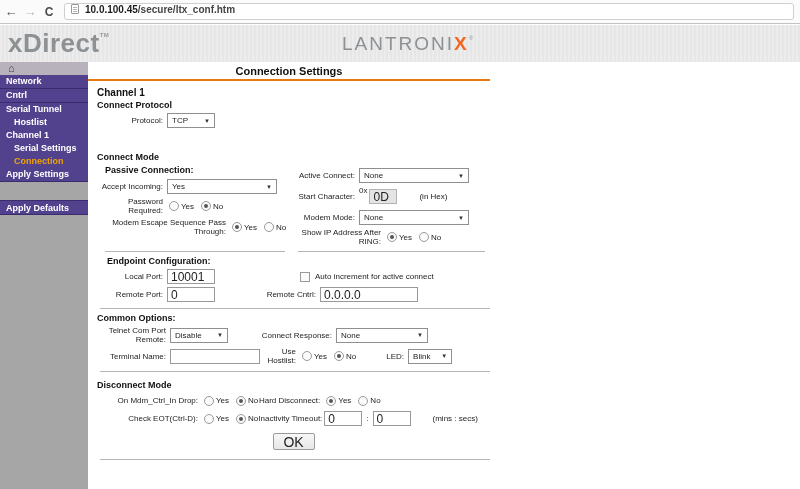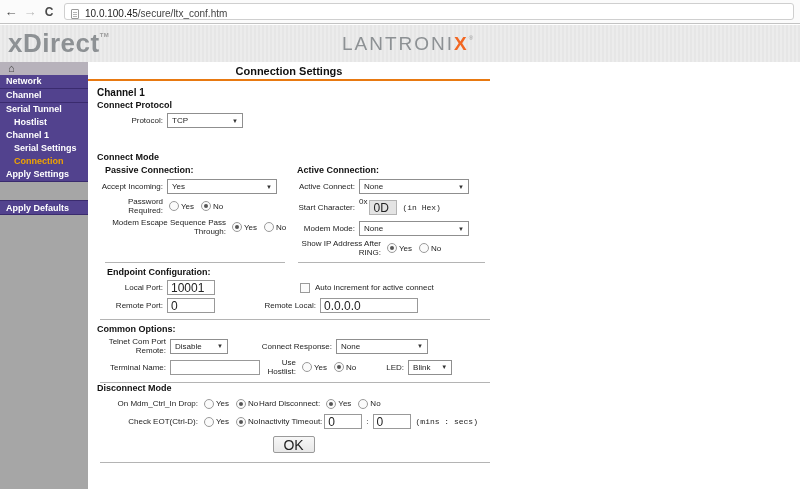--- a/index.html
+++ b/index.html
@@ -9,21 +9,21 @@
   
   .chrome { position:absolute; top:0; left:0; width:800px; height:24px;
             background:#fbfbfb; border-bottom:1px solid #c3c3c3;
             display:flex; align-items:center; }
   .nav-ic { flex:none; font-size:13px; line-height:20px; text-align:center;
             width:16px; color:#4a4a4a; margin-left:3px; }
   .nav-ic.fwd { color:#b9b9b9; }
   .nav-ic.reload { font-size:12px; font-weight:bold; }
   .urlbar { flex:1; height:17px; margin:0 6px 0 7px; background:#fff;
             border:1px solid #cfcfcf; border-radius:3px; display:flex;
-            align-items:flex-end; padding:0 6px; }
+            align-items:flex-start; padding:0 6px;font-weight:bold; }
   .doc-ic { flex:none; width:8px; height:10px; border:1px solid #9a9a9a;
             border-radius:1px; background:#fff; margin-right:6px; position:relative; }
   .doc-ic::after { content:""; position:absolute; left:1px; top:2px; width:4px;
             height:1px; background:#b5b5b5; box-shadow:0 2px 0 #b5b5b5, 0 4px 0 #b5b5b5; }
   .url { font-size:10px; color:#1d1d1d; white-space:nowrap; }
   .url .path { color:#444; }
 
   
   .appheader { position:absolute; top:25px; left:0; width:800px; height:37px;
                background:repeating-linear-gradient(90deg,#ececec 0 2px,#e6e6e6 2px 4px); }
@@ -54,39 +54,39 @@
   .main { position:absolute; top:62px; left:88px; right:0; bottom:0; background:#fff;
           font-size:8px; color:#1d1d1d; }
   .title { width:402px; text-align:center; font-size:11px; font-weight:bold;
            margin-top:3px; color:#111; }
   .underline { width:402px; height:2px; background:#e87911; margin-top:2px; }
 
   .h-channel { font-size:10px; font-weight:bold; margin:6px 0 0 9px; color:#111; }
   .sec  { font-size:9px; font-weight:bold; margin:2px 0 0 9px; color:#111; }
   .sec2 { font-size:9px; font-weight:bold; margin:4px 0 0 19px; color:#111; }
   .mt24 { margin-top:24px; }
-  .mt8  { margin-top:0; }
+  .mt8  { margin-top:8px; }
 
   .row { display:flex; align-items:center; margin:3px 0 0 9px; min-height:15px; }
   .lb  { flex:none; text-align:right; padding-right:4px; line-height:9px; color:#1d1d1d; }
   .nw  { white-space:nowrap; }.w62{width:62px}.w66{width:66px}.w70{width:70px}.w73{width:73px}
   .w88{width:88px}.w105{width:105px}.w108{width:108px}.w133{width:133px}.w40{width:40px}
 
   .cols { display:flex; margin:3px 0 0 9px; }
   .colP { width:200px; flex:none; }
   .colA { flex:1; }
   .colhead { font-size:9px; font-weight:bold; margin:0 0 4px 8px; color:#111; }
   .colA .colhead { margin-left:0; }
   .colP .row, .colA .row { margin-left:0; }
 
   .sb { display:inline-flex; align-items:center; justify-content:space-between;
         height:15px; border:1px solid #8f8f8f; background:#fff; padding:0 4px;
         flex:none; font-size:8px; }
   .car { font-size:6px; color:#333; margin-left:5px; }
-  .sw44{width:44px}.sw52{width:76px}.sw58{width:58px}.sw92{width:92px}.sw110{width:110px}
+  .sw44{width:44px}.sw52{width:48px}.sw58{width:58px}.sw92{width:92px}.sw110{width:110px}
 
   .ti { height:15px; border:1px solid #999; background:#fff; padding:0 3px;
         font-family:"Liberation Sans", sans-serif; font-size:12px; color:#222; flex:none; }
   .ti.dis { background:#e4e4e4; border-color:#b3b3b3; }
   .iw28{width:28px}.iw38{width:38px}.iw48{width:48px}.iw90{width:90px}.iw98{width:98px}.iw110{width:110px}
 
   .rd { width:10px; height:10px; border-radius:50%; background:#fbfbfb;
         border:1px solid #9a9a9a; display:inline-block; vertical-align:middle;
         margin:0 2px 0 7px; position:relative; flex:none; }
   .rd.first { margin-left:2px; }
@@ -100,21 +100,21 @@
 
   .hr  { border-top:1px solid #b4b4b4; width:390px; margin:6px 0 0 12px; }
   .hr2 { display:flex; margin:5px 0 0 17px; }
   .hrL { width:180px; border-top:1px solid #b4b4b4; }
   .hrR { width:187px; border-top:1px solid #b4b4b4; margin-left:13px; }
 
   .okrow { width:393px; display:flex; justify-content:center; margin:7px 0 0 9px; }
   .okbtn { width:42px; height:17px; border:1px solid #9a9a9a; border-radius:2px;
            background:linear-gradient(#f7f7f7,#e7e7e7); font-size:14px; color:#222;
            font-family:"Liberation Sans", sans-serif; cursor:pointer; }
-  .unit { margin-left:5px; white-space:nowrap;font-family:Liberation Mono, monospace; }
+  .unit { margin-left:22px; white-space:nowrap; }
   .pfx  { margin:0 2px 12px 0; white-space:nowrap; }
   .colon{ margin:0 4px; }
 </style>
 </head>
 <body>
 
 <div class="chrome">
   <span class="nav-ic">←</span>
   <span class="nav-ic fwd">→</span>
   <span class="nav-ic reload">C</span>
@@ -127,21 +127,21 @@
 <div class="appheader">
   <div class="xdirect"><span>xDirect</span><sup>TM</sup></div>
   <div class="lantronix"><span>LANTRONI</span><span class="lx">X</span><sup>®</sup></div>
 </div>
 
 <div class="sidebar">
   <div class="homestrip">
     <span class="home-ic">⌂</span>
   </div>
   <div class="sbitem sep">Network</div>
-  <div class="sbitem sep">Channel</div>
+  <div class="sbitem sep">Cntrl</div>
   <div class="sbitem">Serial Tunnel</div>
   <div class="sbitem ind">Hostlist</div>
   <div class="sbitem">Channel 1</div>
   <div class="sbitem ind">Serial Settings</div>
   <div class="sbitem ind active">Connection</div>
   <div class="sbitem sep">Apply Settings</div>
   <div class="sbgap"></div>
   <div class="sbitem defaults">Apply Defaults</div>
   <div class="sbfill"></div>
 </div>
@@ -185,21 +185,20 @@
         <span class="lb w133">Modem Escape Sequence Pass Through:</span>
         <span class="rg">
           <span class="rd first sel"></span>
             <span class="rt">Yes</span>
           <span class="rd"></span>
             <span class="rt">No</span>
         </span>
       </div>
     </div>
     <div class="colA">
-      <div class="colhead">Active Connection:</div>
       <div class="row">
         <span class="lb w62 nw">Active Connect:</span>
         <span class="sb sw110">
             <span>None</span>
             <span class="car">▼</span>
           </span>
       </div>
       <div class="row">
         <span class="lb w62 nw">Start Character:</span>
         <span class="pfx">0x</span>
@@ -235,21 +234,21 @@
     <span class="lb w70 nw">Local Port:</span>
     <input class="ti iw48" value="10001" style="">
     <span style="margin-left:85px; display:inline-flex; align-items:center;">
       <span class="cb"></span>
       <span>Auto increment for active connect</span>
     </span>
   </div>
   <div class="row">
     <span class="lb w70 nw">Remote Port:</span>
     <input class="ti iw48" value="0" style="">
-    <span class="lb w105 nw">Remote Local:</span>
+    <span class="lb w105 nw">Remote Cntrl:</span>
     <input class="ti iw98" value="0.0.0.0" style="">
   </div>
 
   <div class="hr"></div>
 
   <div class="sec2" style="margin-left:9px;">Common Options:</div>
   <div class="row">
     <span class="lb w73">Telnet Com Port Remote:</span>
     <span class="sb sw58">
         <span>Disable</span>

